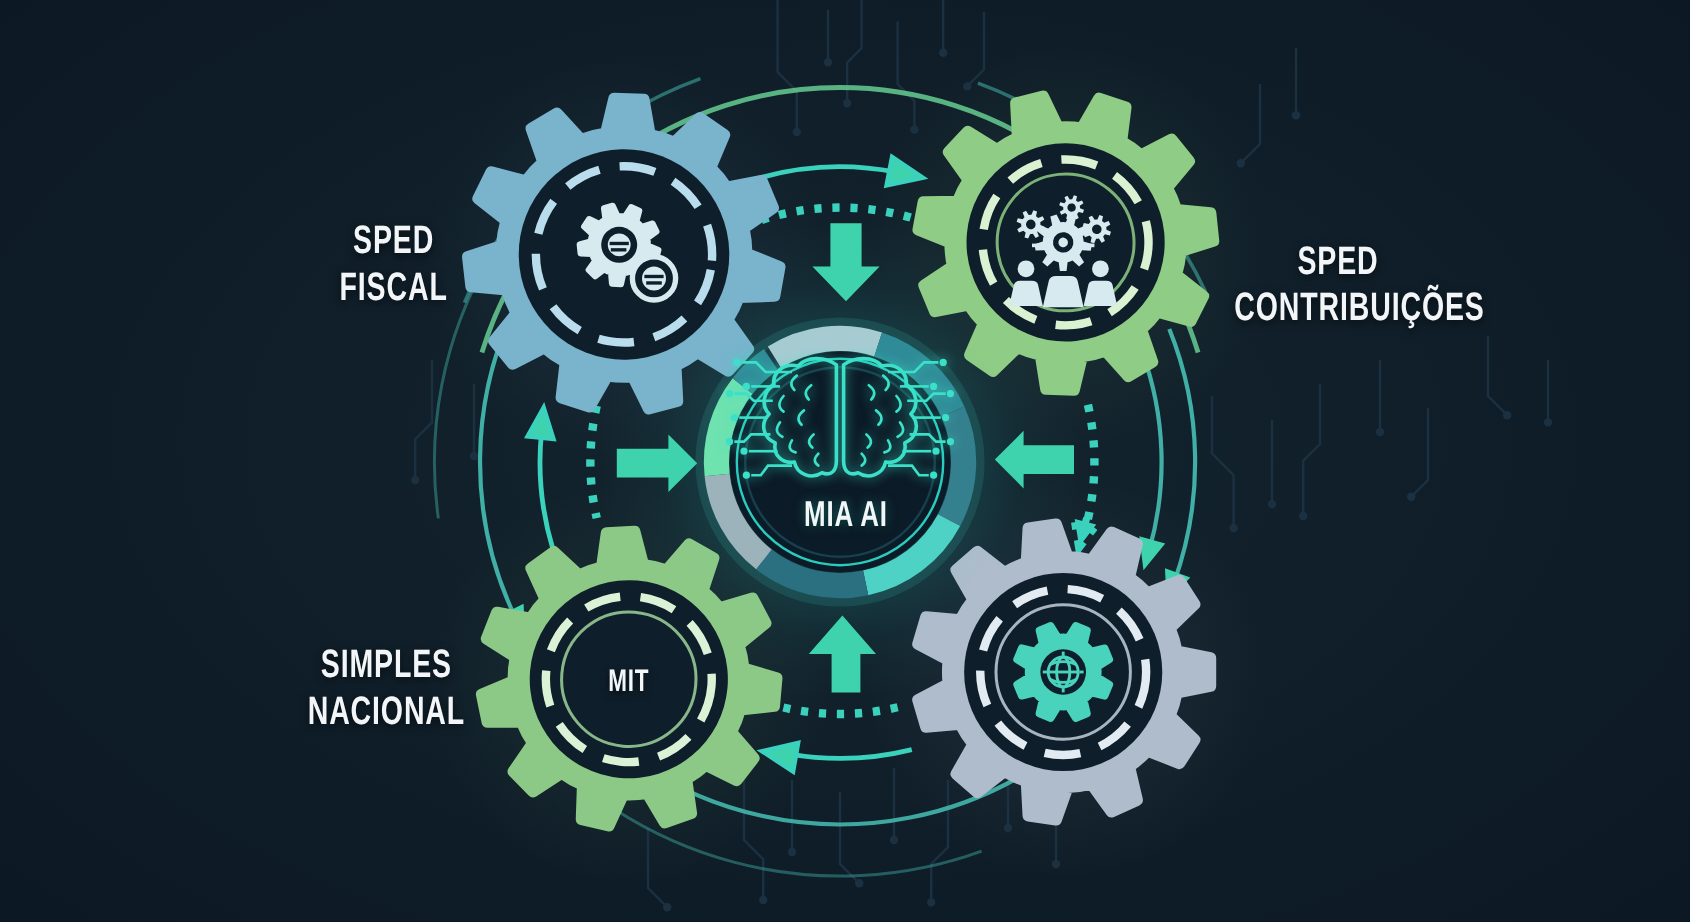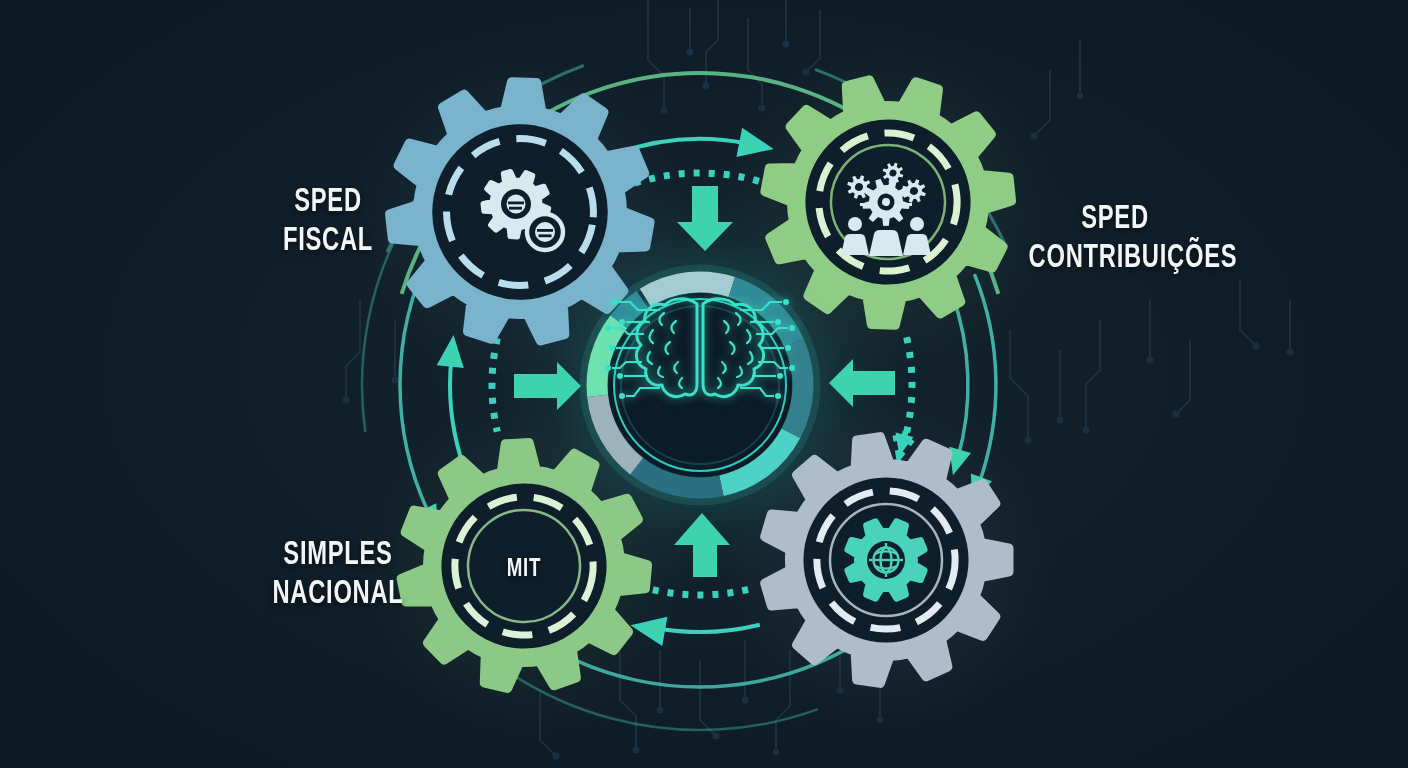--- a/index.html
+++ b/index.html
@@ -256,20 +256,23 @@
     </svg>
 
   <div class="lbl" style="left:208px;top:180px;width:240px;">
     <span>SPED</span>
     <span>FISCAL</span>
   </div>
   <div class="lbl" style="left:995px;top:197px;width:240px;">
     <span>SPED</span>
     <span>CONTRIBUIÇÕES</span>
   </div>
-  <div class="lbl" style="left:218px;top:533px;width:240px;">
+  <div class="lbl" style="left:202px;top:533px;width:240px;">
     <span>SIMPLES</span>
     <span>NACIONAL</span>
   </div>
   <div class="lbl mit" style="left:454px;top:548px;width:140px;">
     <span>MIT</span>
   </div>
+  <div class="lbl center-lbl" style="left:615px;top:412px;width:180px;">
+    <span>MIA AI</span>
+  </div>
 </div>
 
 </body></html>

